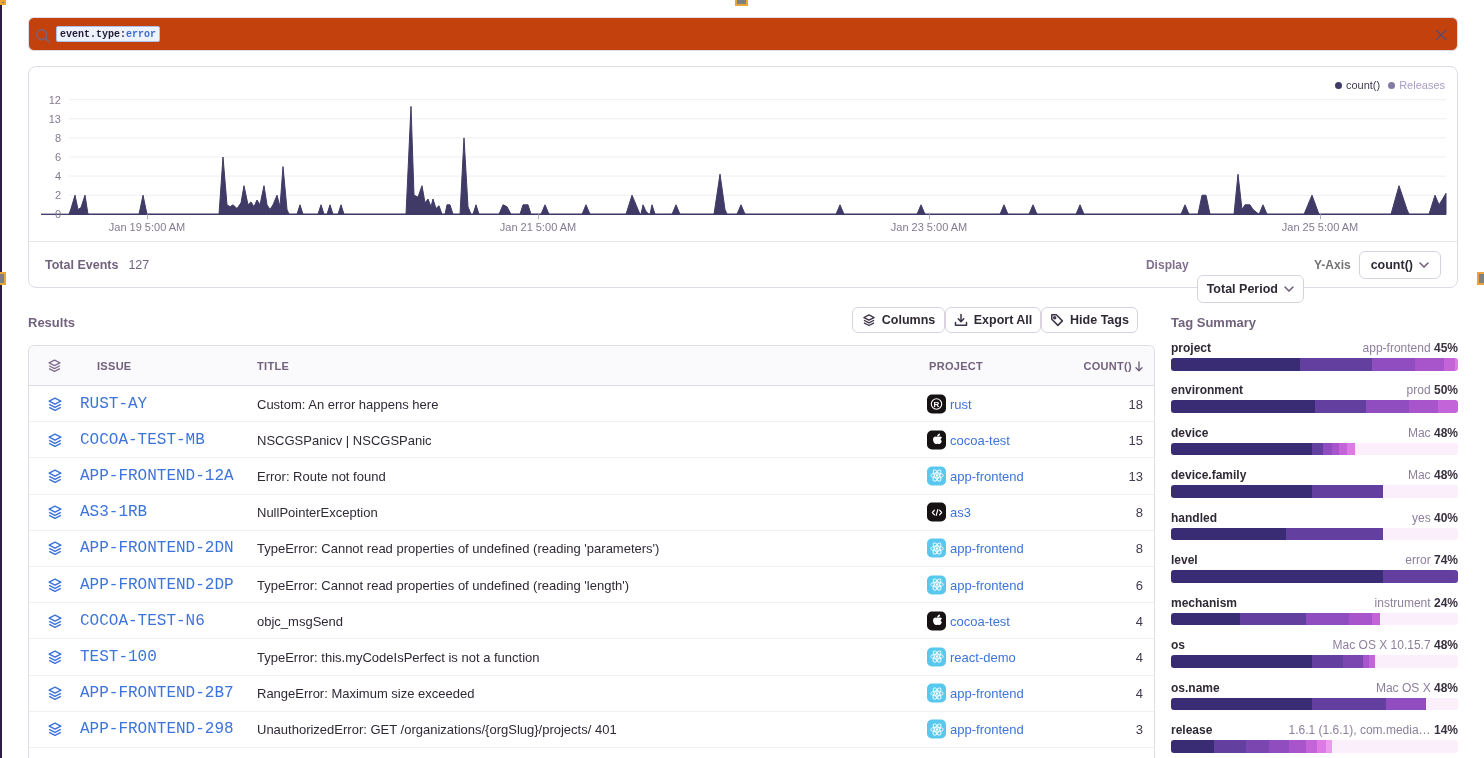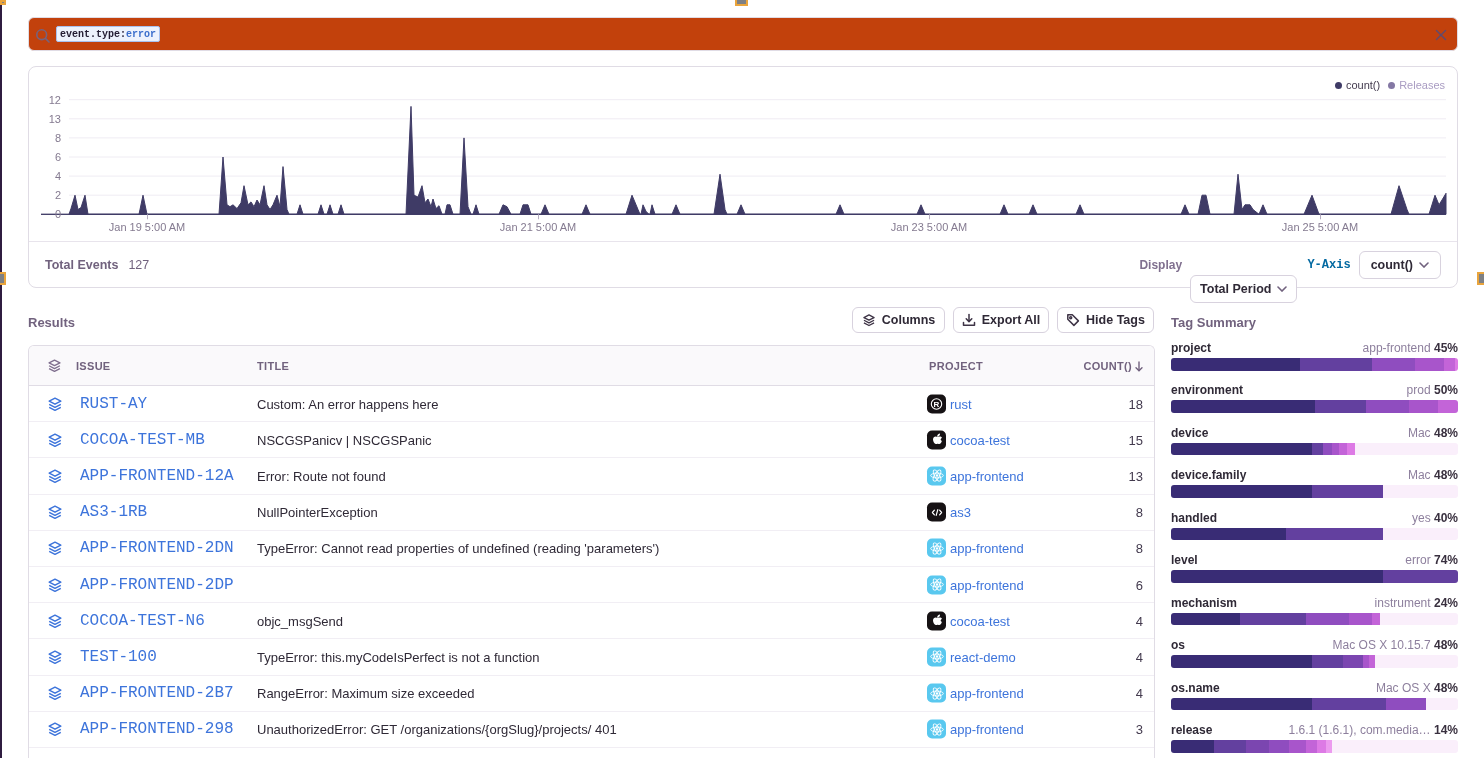--- a/index.html
+++ b/index.html
@@ -105,32 +105,32 @@
   <div class="xlab" style="left:1231px;">Jan 25 5:00 AM</div>
   <div class="chartfooter">
     <span style="font-size:12.5px;font-weight:700;color:#71627e;">Total Events</span>
     <span style="font-size:12.5px;color:#71627e;margin-left:10px;">127</span>
     <span style="margin-left:auto;font-size:12px;font-weight:700;color:#80708f;">Display</span>
     <div class="btn" style="margin-left:8px;height:28px;padding:0 9px;margin-top:48px;">Total Period
       <svg width="10" height="6" viewBox="0 0 10 6" fill="none" stroke="#71627e" stroke-width="1.6" stroke-linecap="round">
           <polyline points="1,1 5,5 9,1"></polyline>
         </svg>
     </div>
-    <span style="margin-left:10px;font-size:12px;font-weight:700;color:#0369a1;font-family:Liberation Mono, monospace;">Y-Axis</span>
+    <span style="margin-left:10px;font-size:12px;font-weight:700;color:#737373;">Y-Axis</span>
     <div class="btn" style="margin-left:8px;height:28px;padding:0 11px;">count()
       <svg width="10" height="6" viewBox="0 0 10 6" fill="none" stroke="#71627e" stroke-width="1.6" stroke-linecap="round">
           <polyline points="1,1 5,5 9,1"></polyline>
         </svg>
     </div>
   </div>
 </div>
 
 <div class="abs results-label">Results</div>
 
-<div class="abs" style="left:852px;top:307px;display:flex;gap:8px;">
+<div class="abs" style="left:852px;top:307px;display:flex;">
   <div class="btn" style="height:26px;width:93px;"><svg width="14" height="14" viewBox="0 0 16 16" fill="none" stroke="#3e3446" stroke-width="1.5" stroke-linejoin="round">
         <path d="M2.2 5.2 L8 2.2 L13.8 5.2 L8 8.2 Z"></path>
         <path d="M2.2 8.3 L8 11.3 L13.8 8.3"></path>
         <path d="M2.2 11.3 L8 14.3 L13.8 11.3"></path>
       </svg> Columns</div>
   <div class="btn" style="height:26px;width:96px;"><svg width="14" height="14" viewBox="0 0 14 14" fill="none" stroke="#3e3446" stroke-width="1.5" stroke-linecap="round" stroke-linejoin="round">
         <path d="M7 1.5 V8.3"></path>
         <path d="M4.2 5.8 L7 8.6 L9.8 5.8"></path>
         <path d="M1.5 9.6 V12.2 H12.5 V9.6"></path>
       </svg> Export All</div>
@@ -140,21 +140,21 @@
       </svg> Hide Tags</div>
 </div>
 
 <div class="abs table">
   <div class="thead">
     <span style="position:absolute;left:18px;top:12px;"><svg width="15" height="15" viewBox="0 0 16 16" fill="none" stroke="#80708f" stroke-width="1.4" stroke-linejoin="round">
           <path d="M2.2 5.2 L8 2.2 L13.8 5.2 L8 8.2 Z"></path>
           <path d="M2.2 8.3 L8 11.3 L13.8 8.3"></path>
           <path d="M2.2 11.3 L8 14.3 L13.8 11.3"></path>
         </svg></span>
-    <span style="position:absolute;left:47px;top:14px;">ISSUE</span>
+    <span style="position:absolute;left:68px;top:14px;">ISSUE</span>
     <span style="position:absolute;left:228px;top:14px;">TITLE</span>
     <span style="position:absolute;left:900px;top:14px;">PROJECT</span>
     <span style="position:absolute;right:11px;top:14px;display:flex;align-items:center;gap:3px;">COUNT() <svg width="8" height="11" viewBox="0 0 8 11" fill="none" stroke="#71627e" stroke-width="1.4" stroke-linecap="round" stroke-linejoin="round">
           <path d="M4 1 V9.5"></path>
           <path d="M1 6.7 L4 9.7 L7 6.7"></path>
         </svg></span>
   </div>
   <div class="row">
 <span style="position:absolute;left:18px;top:50%;transform:translateY(-50%);height:16px;"><svg width="16" height="16" viewBox="0 0 16 16" fill="none" stroke="#3d74db" stroke-width="1.5" stroke-linejoin="round">
           <path d="M2.2 5.2 L8 2.2 L13.8 5.2 L8 8.2 Z"></path>
@@ -240,20 +240,21 @@
         </span>app-frontend</span>
 <span class="cnt">8</span>
 </div>
 <div class="row">
 <span style="position:absolute;left:18px;top:50%;transform:translateY(-50%);height:16px;"><svg width="16" height="16" viewBox="0 0 16 16" fill="none" stroke="#3d74db" stroke-width="1.5" stroke-linejoin="round">
           <path d="M2.2 5.2 L8 2.2 L13.8 5.2 L8 8.2 Z"></path>
           <path d="M2.2 8.3 L8 11.3 L13.8 8.3"></path>
           <path d="M2.2 11.3 L8 14.3 L13.8 11.3"></path>
         </svg></span>
 <span class="iid">APP-FRONTEND-2DP</span>
+<span class="ttl">TypeError: Cannot read properties of undefined (reading 'length')</span>
 <span class="proj"><span class="picon" style="background:#59c8ef;">
           <svg width="16" height="16" viewBox="0 0 16 16" fill="none" stroke="#fff" stroke-width="0.9">
             <ellipse cx="8" cy="8" rx="6.3" ry="2.4"></ellipse>
             <ellipse cx="8" cy="8" rx="6.3" ry="2.4" transform="rotate(60 8 8)"></ellipse>
             <ellipse cx="8" cy="8" rx="6.3" ry="2.4" transform="rotate(120 8 8)"></ellipse>
             <circle cx="8" cy="8" r="1.2" fill="#fff" stroke="none"></circle>
           </svg>
         </span>app-frontend</span>
 <span class="cnt">6</span>
 </div>

